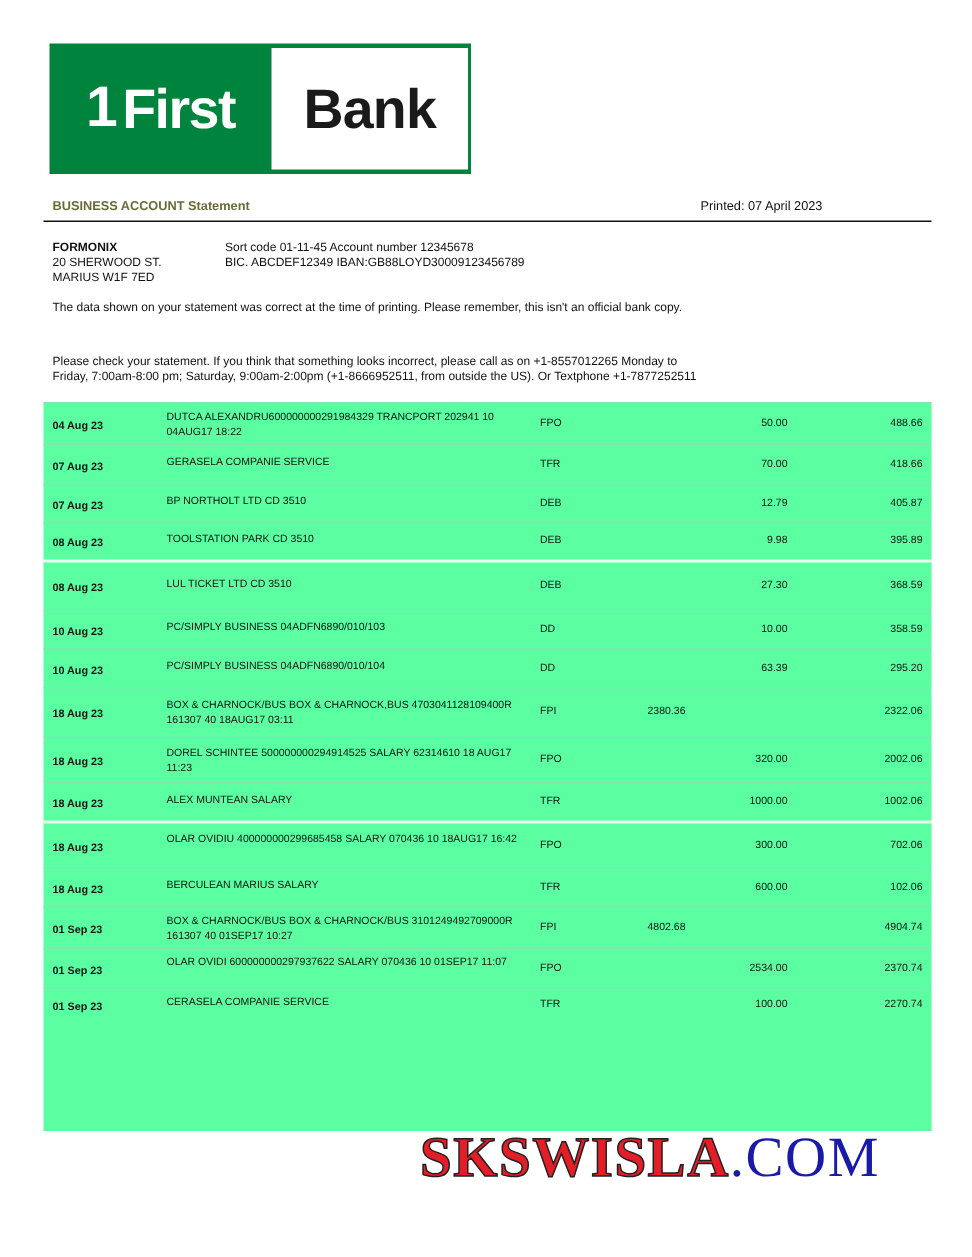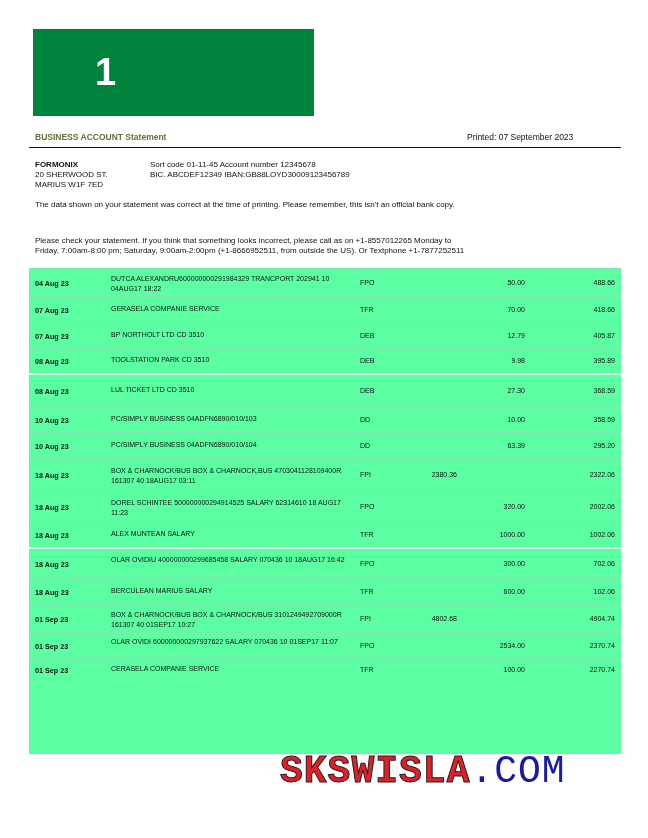--- a/index.html
+++ b/index.html
@@ -27,38 +27,40 @@
     .thead span { position: absolute; top: 8px; }
     .row { position: relative; border-top: 1px solid #7fe8b0; font-size: 7px; color: #111; }
     .row span { position: absolute; }
     .row .date { left: 6px; font-weight: bold; font-size: 7.2px; }
     .row .desc { left: 82px; width: 240px; line-height: 10px; }
     .row .type { left: 331px; }
     .row .in { right: 164px; text-align: right; }
     .row .out { right: 96px; text-align: right; }
     .row .bal { right: 6px; text-align: right; }
     .row.white-sep { border-top: 2px solid #e8fff0; }
-    .watermark { position: absolute; left: 280px; top: 750px; font-family: Liberation Mono, monospace;
+    .watermark { position: absolute; left: 280px; top: 750px; font-family: Liberation Serif, serif;
                  font-size: 38px; font-weight: bold; letter-spacing: 1px; }
     .watermark .red { color: #e41e26; -webkit-text-stroke: 1px #222; }
     .watermark .blue { color: #1a1aa8; font-weight: normal; }
   </style>
 </head>
 <body>
 
 <div class="logo">
   <div class="green-wrap">
     <span class="green" style="width:auto;height:auto;">
       <span class="one">1</span>
+      <span>First</span>
     </span>
   </div>
+  <div class="white">Bank</div>
 </div>
 
 <div class="stmt-title">BUSINESS ACCOUNT Statement</div>
-<div class="printed">Printed: 07 September 2023</div>
+<div class="printed">Printed: 07 April 2023</div>
 <div class="rule"></div>
 
 <div class="addr">
   <div class="name">FORMONIX</div>
   <div>20 SHERWOOD ST.</div>
   <div>MARIUS W1F 7ED</div>
 </div>
 
 <div class="acct">
   <div>Sort code 01-11-45  Account number 12345678</div>

